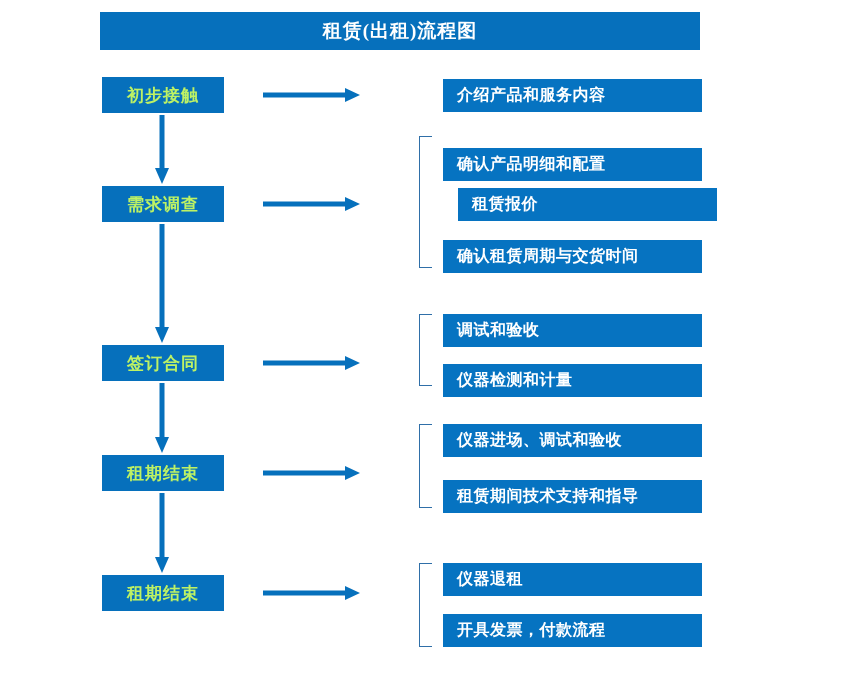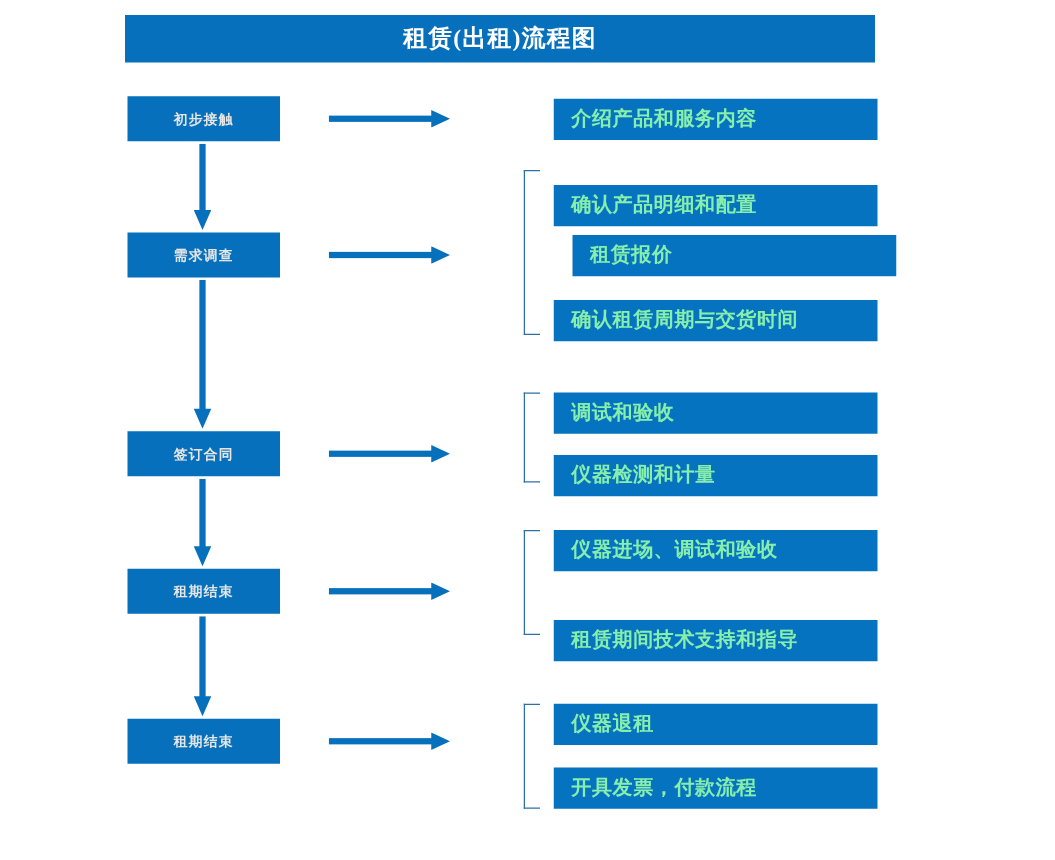--- a/index.html
+++ b/index.html
@@ -35,37 +35,37 @@
     justify-content: center;
     letter-spacing: 1px;
   }
 
   
   .stage-box {
     position: absolute;
     width: 122px;
     height: 36px;
     background: #0670BC;
-    color: #e5e5e5;
-    font-size: 11px;
+    color: #bef264;
+    font-size: 17px;
     font-weight: bold;
     display: flex;
     align-items: center;
     justify-content: center;
     letter-spacing: 1px;
   }
 
   
   .detail-box {
     position: absolute;
     left: 443px;
     width: 259px;
     height: 33px;
     background: #0673C1;
-    color: #86efac;
+    color: #ffffff;
     font-size: 16px;
     font-weight: bold;
     display: flex;
     align-items: center;
     padding-left: 14px;
     box-sizing: border-box;
     letter-spacing: 0.5px;
   }
 
   
@@ -166,17 +166,17 @@
   <div class="bracket" style="top:424px; height:84px;"></div>
   <div class="bracket" style="top:563px; height:84px;"></div>
 
   <div class="detail-box" style="top:79px;">介绍产品和服务内容</div>
   <div class="detail-box" style="top:148px;">确认产品明细和配置</div>
   <div class="detail-box" style="top:188px;margin-left:15px;">租赁报价</div>
   <div class="detail-box" style="top:240px;">确认租赁周期与交货时间</div>
   <div class="detail-box" style="top:314px;">调试和验收</div>
   <div class="detail-box" style="top:364px;">仪器检测和计量</div>
   <div class="detail-box" style="top:424px;">仪器进场、调试和验收</div>
-  <div class="detail-box" style="top:496px;">租赁期间技术支持和指导</div>
+  <div class="detail-box" style="top:480px;">租赁期间技术支持和指导</div>
   <div class="detail-box" style="top:563px;">仪器退租</div>
   <div class="detail-box" style="top:614px;">开具发票，付款流程</div>
 
 </div>
 
 </body></html>

